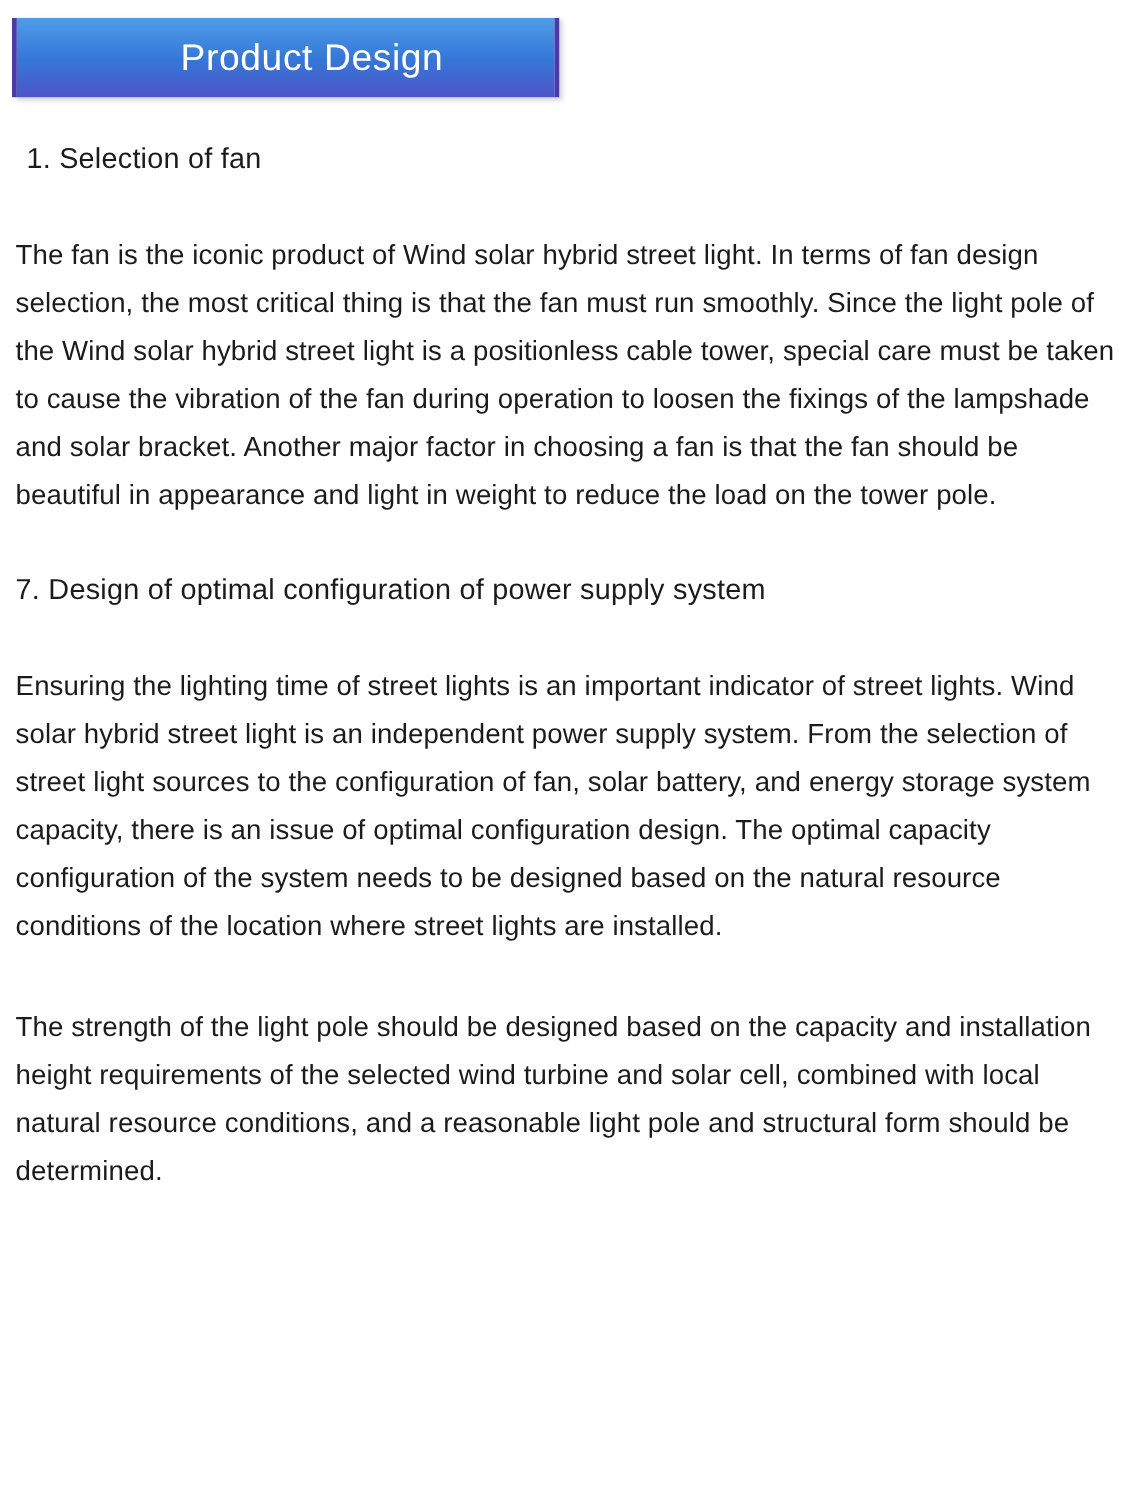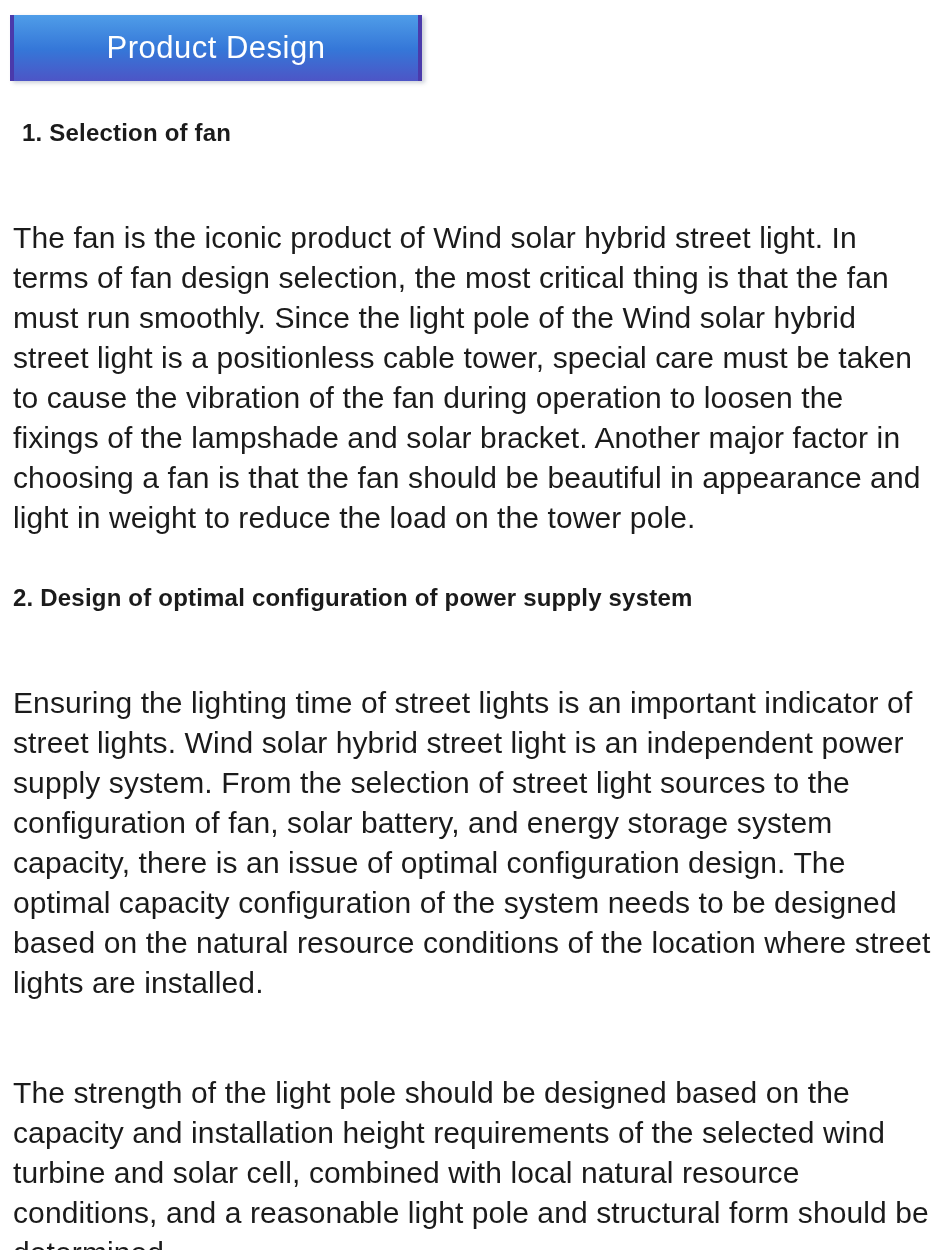--- a/index.html
+++ b/index.html
@@ -22,57 +22,58 @@
     border-left: 4px solid #4a3aab;
     border-right: 4px solid #4a3aab;
     background: linear-gradient(180deg, #4f9de8 0%, #3577d8 52%, #4d55c6 100%);
     box-shadow: 3px 2px 4px rgba(110, 120, 145, 0.35);
     display: flex;
     align-items: center;
     justify-content: center;
     color: #ffffff;
     font-size: 31px;
     letter-spacing: 0.5px;
+    padding-left: 44px;
   }
   .content {
     padding: 0 14px 0 13px;
     color: #1b1b1b;
   }
   .section-heading {
     font-size: 24px;
-    font-weight: 700;
+    font-weight: 400;
     line-height: 30px;
     margin: 45px 0 0 0;
     letter-spacing: 0.2px;
   }
   .section-heading.first {
     margin-top: 37px;
     padding-left: 9px;
   }
   .paragraph {
-    font-size: 30px;
+    font-size: 23px;
     line-height: 40px;
-    margin: 70px 0 0 0;
+    margin: 44px 0 0 0;
     letter-spacing: 0.1px;
   }
 </style>
 </head>
 <body>
 
 <div class="page">
 
   <div class="banner">
     <span>Product Design</span>
   </div>
 
   <div class="content">
 
     <h2 class="section-heading first">1. Selection of fan</h2>
     <p class="paragraph">The fan is the iconic product of Wind solar hybrid street light. In terms of fan design selection, the most critical thing is that the fan must run smoothly. Since the light pole of the Wind solar hybrid street light is a positionless cable tower, special care must be taken to cause the vibration of the fan during operation to loosen the fixings of the lampshade and solar bracket. Another major factor in choosing a fan is that the fan should be beautiful in appearance and light in weight to reduce the load on the tower pole.</p>
 
-    <h2 class="section-heading">2. Design of optimal configuration of power supply system</h2>
+    <h2 class="section-heading">7. Design of optimal configuration of power supply system</h2>
     <p class="paragraph">Ensuring the lighting time of street lights is an important indicator of street lights. Wind solar hybrid street light is an independent power supply system. From the selection of street light sources to the configuration of fan, solar battery, and energy storage system capacity, there is an issue of optimal configuration design. The optimal capacity configuration of the system needs to be designed based on the natural resource conditions of the location where street lights are installed.</p>
 
     <p class="paragraph">The strength of the light pole should be designed based on the capacity and installation height requirements of the selected wind turbine and solar cell, combined with local natural resource conditions, and a reasonable light pole and structural form should be determined.</p>
 
   </div>
 
 </div>
 
 </body></html>

